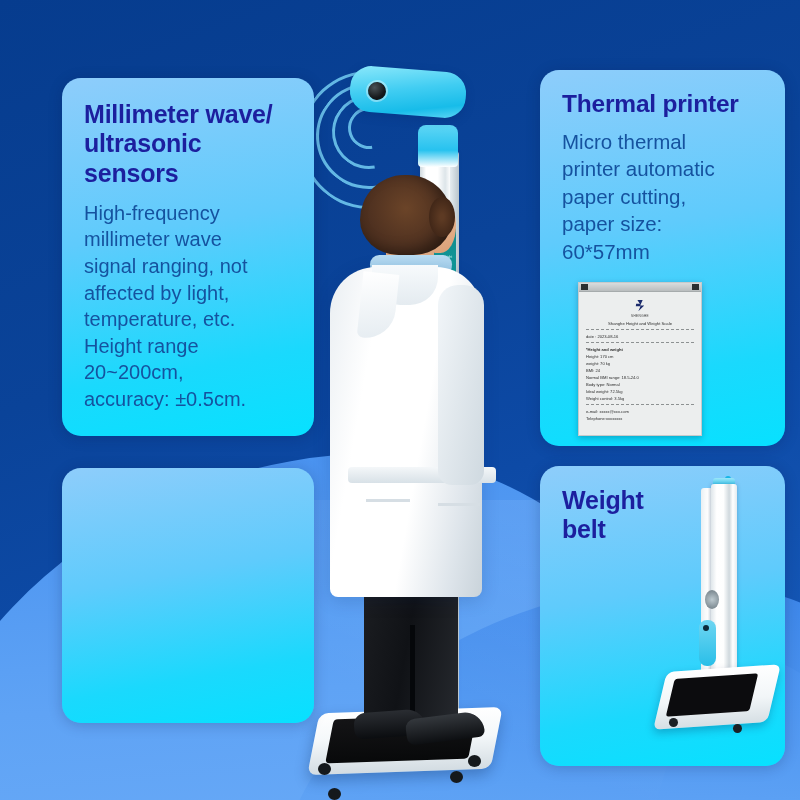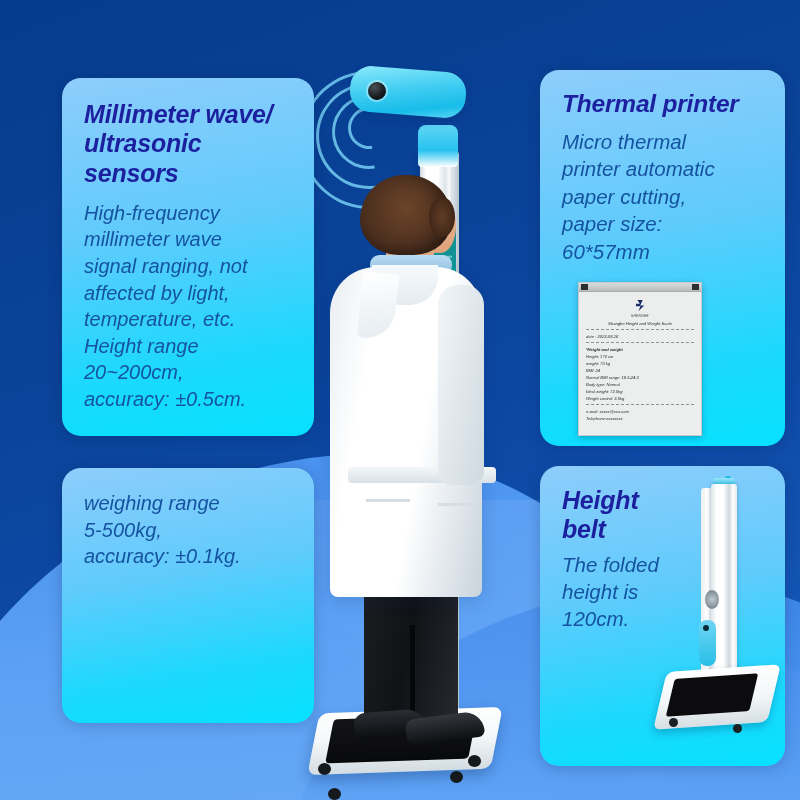--- a/index.html
+++ b/index.html
@@ -31,21 +31,20 @@
   .bg-diag{position:absolute;left:140px;bottom:0px;width:560px;height:300px;
     background:linear-gradient(200deg,rgba(255,255,255,.10),rgba(255,255,255,0) 62%);
     transform:skewX(-16deg);pointer-events:none;
   }
 
   
   .card{position:absolute;border-radius:19px;
     background:linear-gradient(170deg,#8ecdfb 0%,#5fcbfc 42%,#1ad9fd 78%,#07e1ff 100%);
     box-shadow:0 2px 14px rgba(2,24,70,.22);
     overflow:hidden;
-    font-style:italic;
   }
   .card .inner{position:relative;padding:22px 20px 16px 22px;}
   .c-title{
     color:#1c1f9e;font-weight:bold;letter-spacing:-.2px;
     font-size:25px;line-height:1.17;margin:0 0 12px 0;white-space:pre-line;
   }
   .c-body{
     color:#15529f;font-size:20px;line-height:1.33;margin:0;white-space:pre-line;
   }
 
@@ -283,23 +282,20 @@
 affected by light,
 temperature, etc.
 Height range
 20~200cm,
 accuracy:  ±0.5cm.</p>
     </div>
   </div>
 
   <div class="card" id="card-load">
     <div class="inner">
-      <p class="c-body">weighing range
-5-500kg,
-accuracy: ±0.1kg.</p>
     </div>
   </div>
 
   <div class="card" id="card-printer">
     <div class="inner">
       <h2 class="c-title">Thermal printer</h2>
       <p class="c-body">Micro thermal
 printer automatic
 paper cutting,
 paper size:
@@ -327,25 +323,22 @@
         <div class="r-line">Weight control: 3.5kg</div>
         <div class="r-sep"></div>
         <div class="r-line">e-mail: xxxxx@xxx.com</div>
         <div class="r-line">Telephone:xxxxxxxx</div>
       </div>
     </div>
   </div>
 
   <div class="card" id="card-folding">
     <div class="inner">
-      <h2 class="c-title">Height
+      <h2 class="c-title">Weight
 belt</h2>
-      <p class="c-body">The folded
-height is
-120cm.</p>
     </div>
 
     <div class="folded">
       <span class="f-dot"></span>
       <span class="f-cap"></span>
       <span class="f-pole2"></span>
       <span class="f-pole"></span>
       <span class="f-spk"></span>
       <span class="f-grip"></span>
       <span class="f-base"></span>

